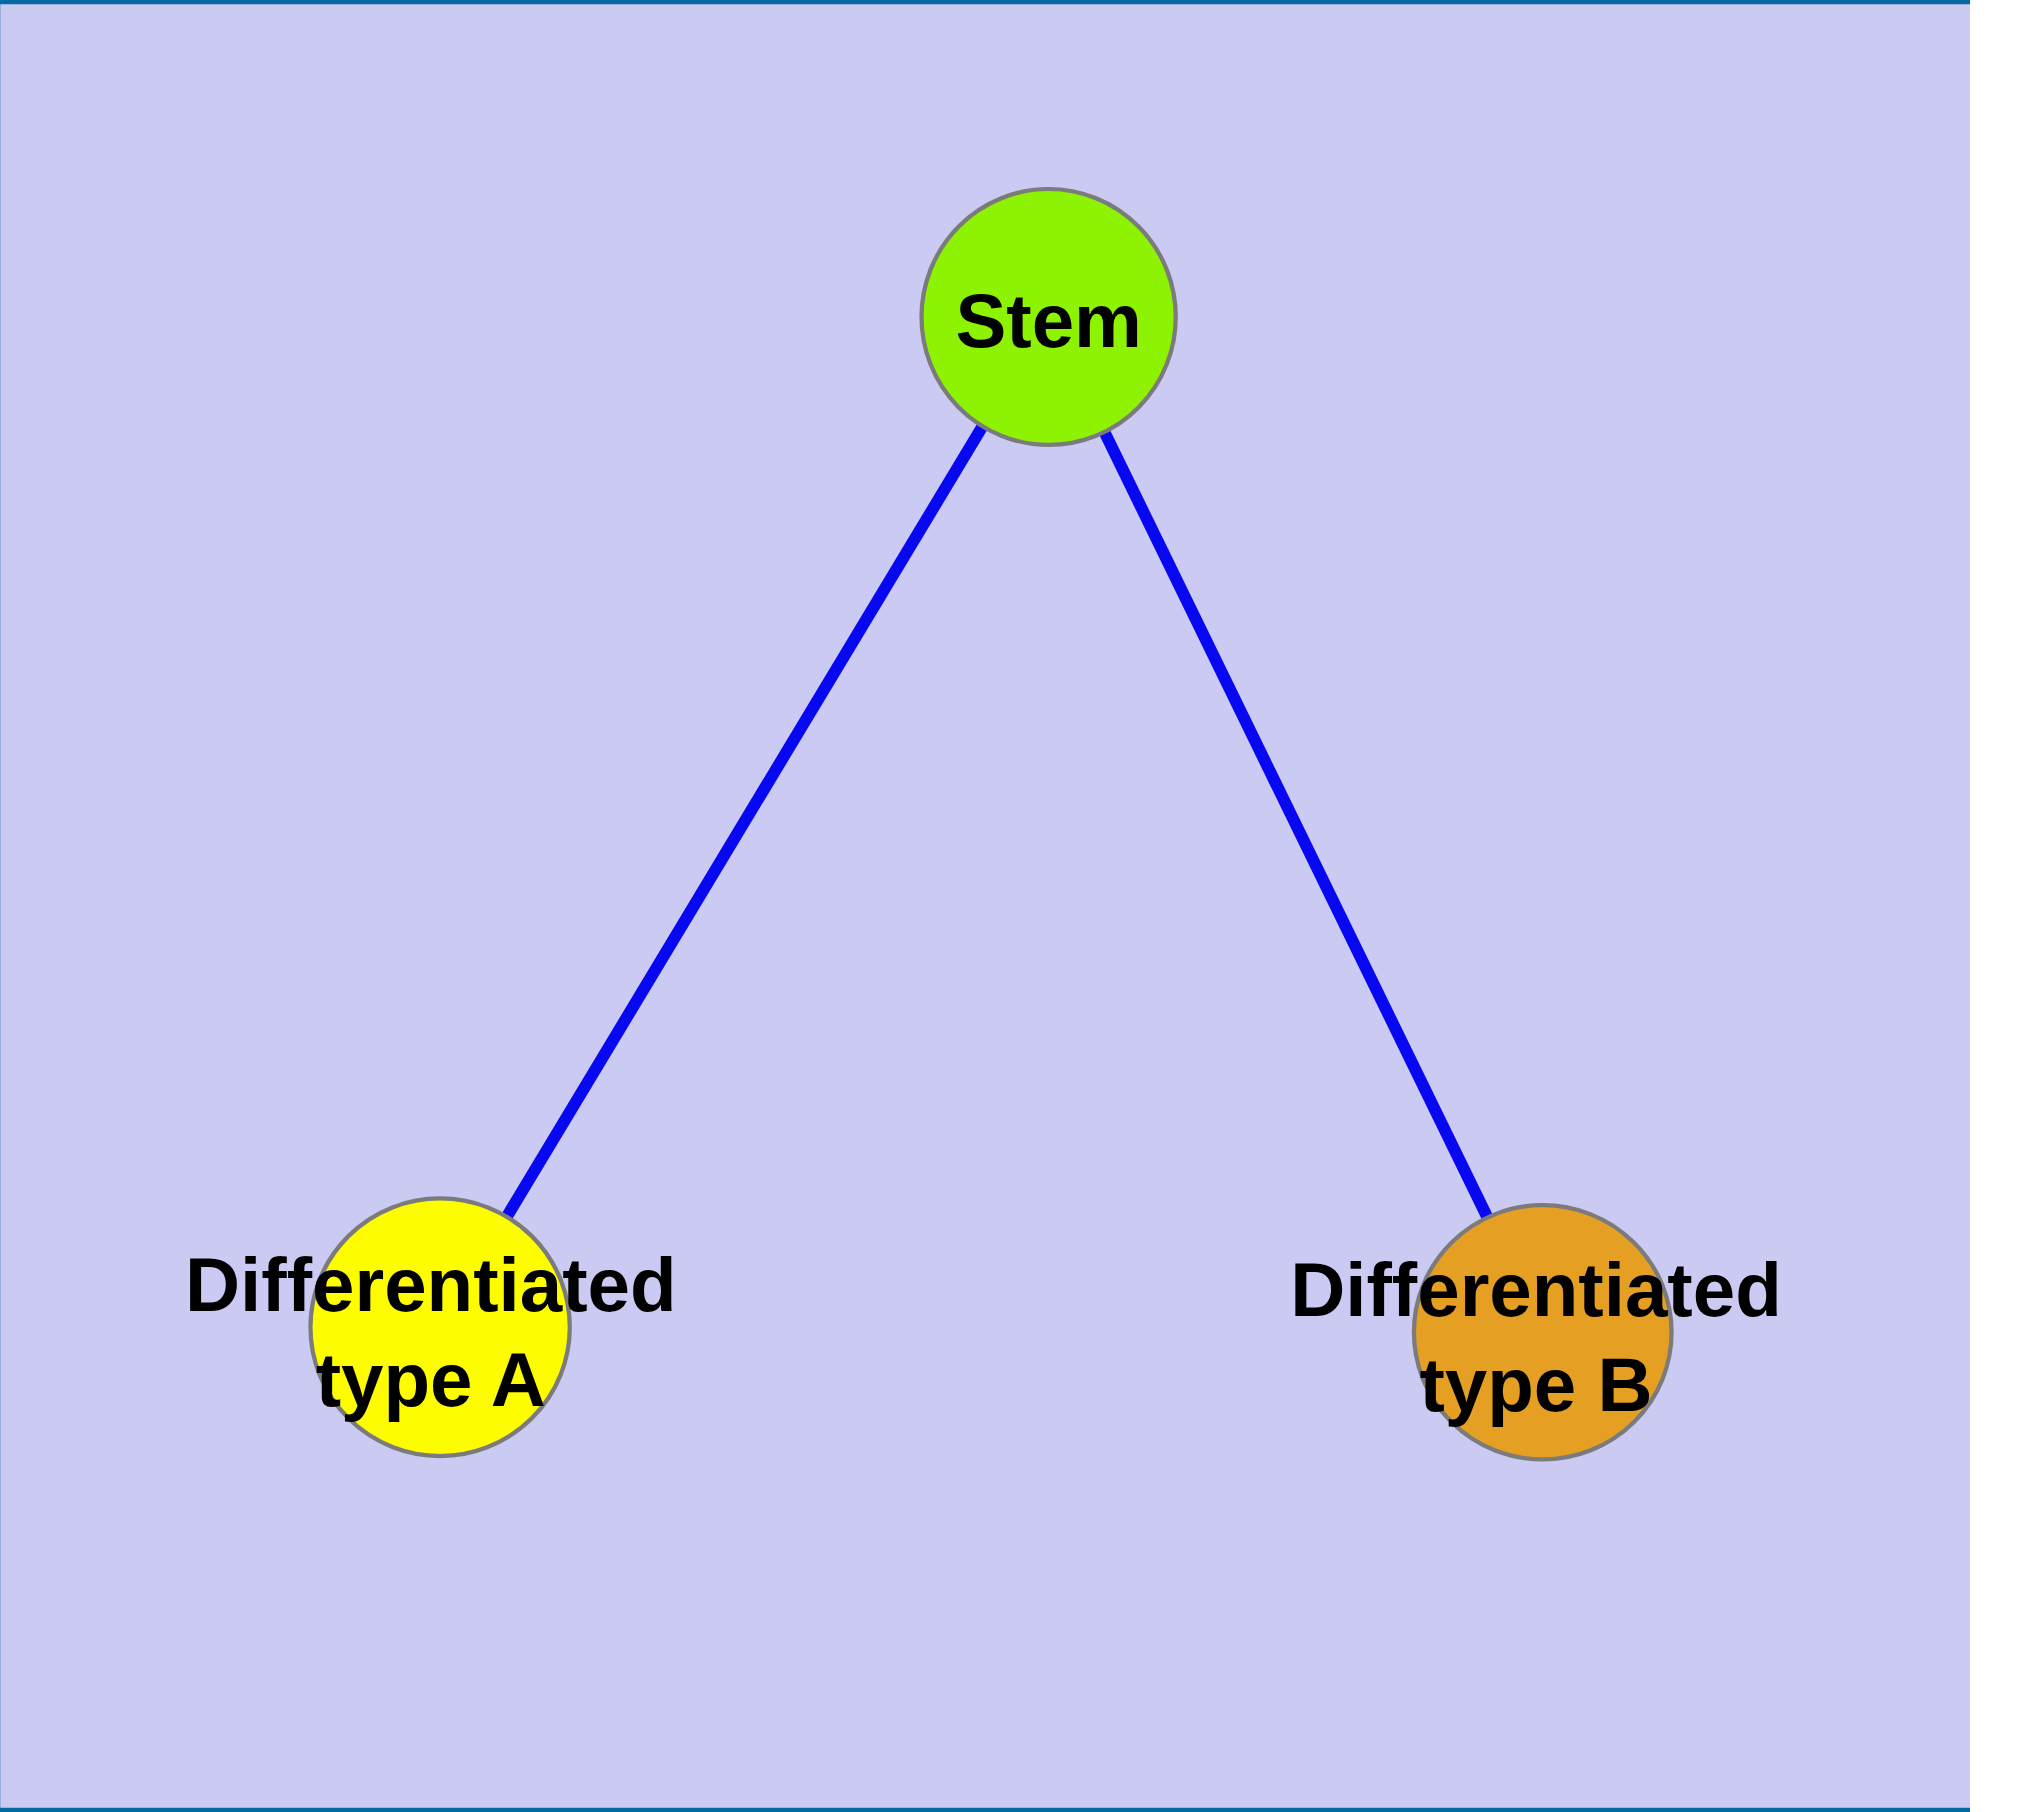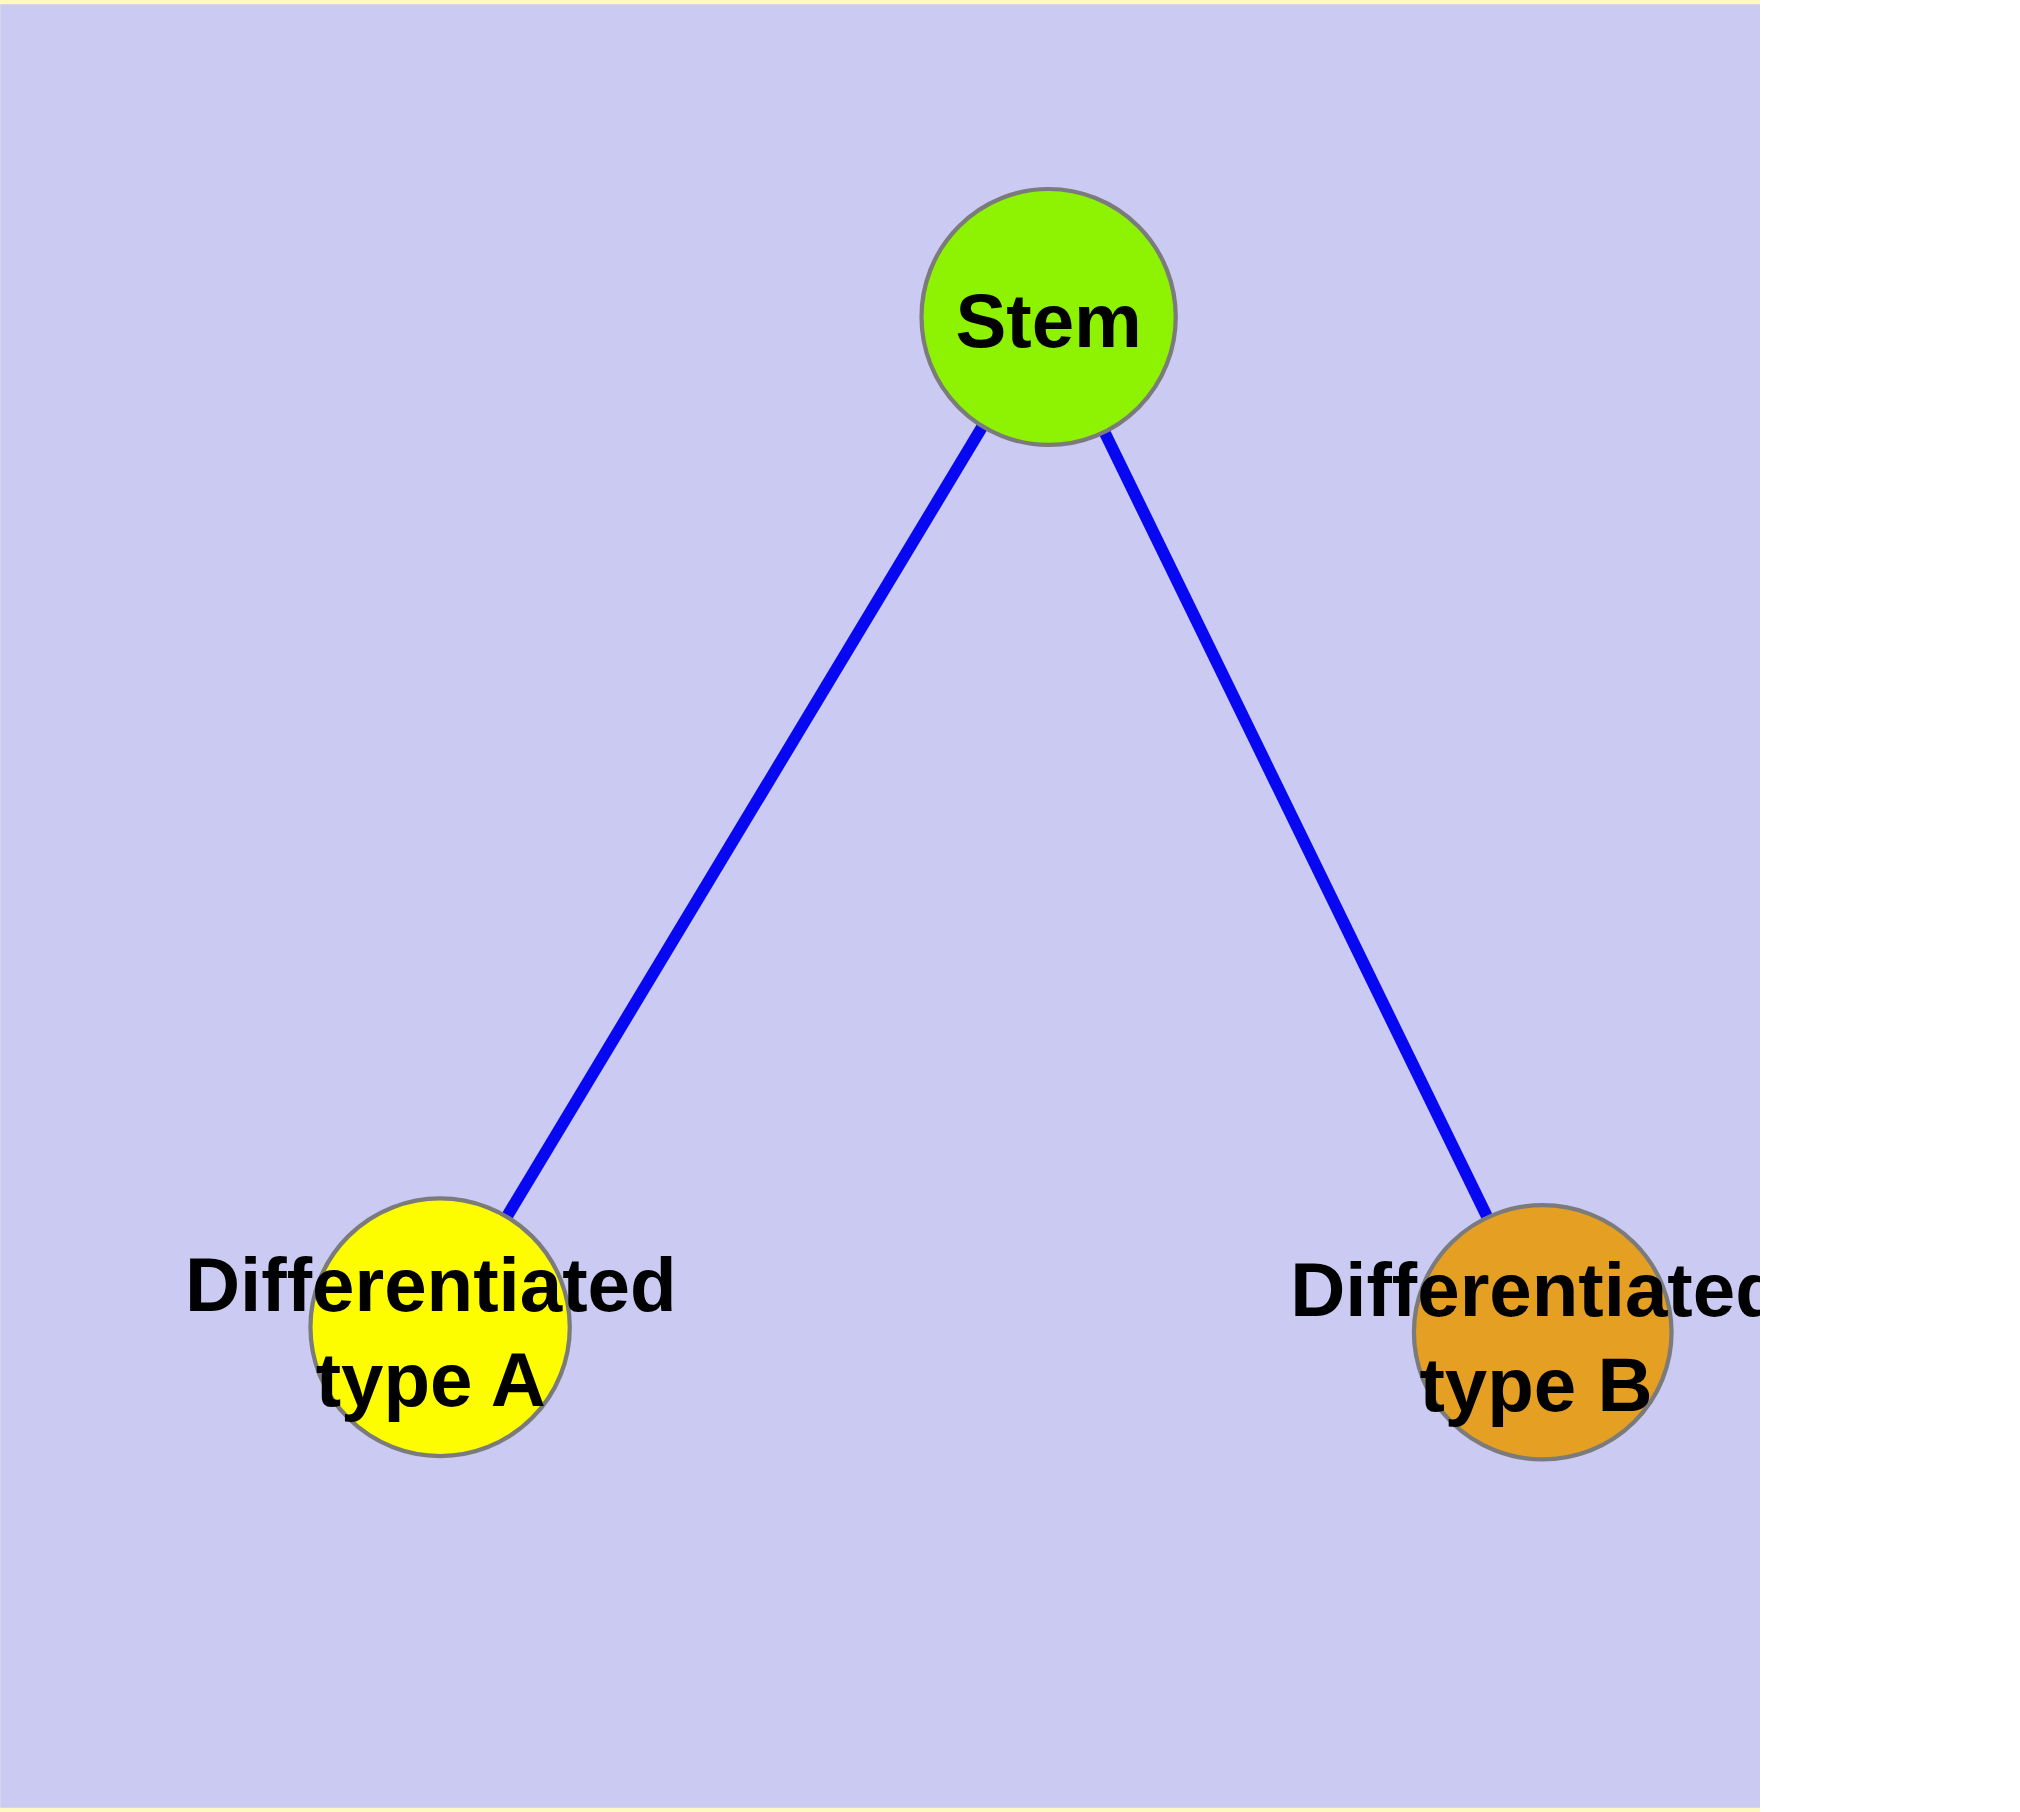--- a/index.html
+++ b/index.html
@@ -2,23 +2,23 @@
 <html style="font-size:13.6px"><head>
 <meta charset="utf-8">
 <style>
   html, body {
     margin: 0;
     padding: 0;
     background: #ffffff;
   }
   .canvas {
     position: relative;
-    width: 1760px;
+    width: 1970px;
     height: 1812px;
-    background: #fef9c3;
+    background: #0369a1;
     overflow: hidden;
   }
   svg.diagram {
     display: block;
     width: 2021px;
     height: 1812px;
   }
   text.node-label {
     font-family: "Liberation Sans", "DejaVu Sans", sans-serif;
     font-weight: bold;

